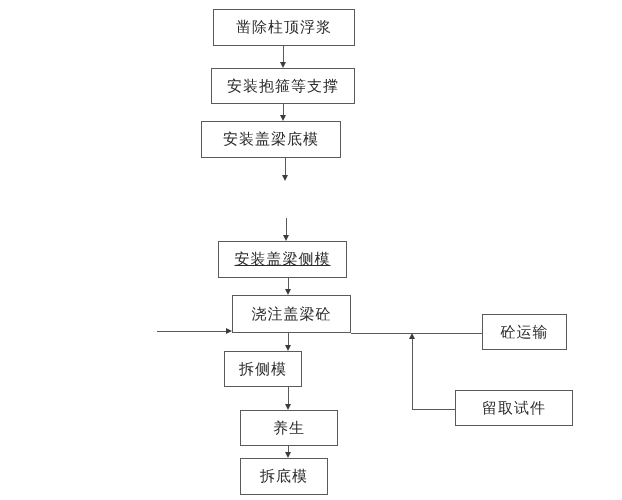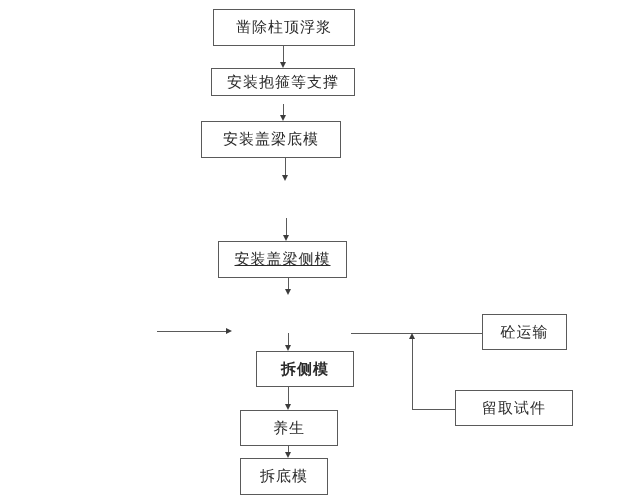--- a/index.html
+++ b/index.html
@@ -60,29 +60,30 @@
     border-left: 6px solid #3c3c3c;
   }
 </style>
 </head>
 <body>
 
 <div id="flowchart">
 
   <div class="node" style="left:213px; top:9px; width:142px; height:37px;">凿除柱顶浮浆</div>
 
-  <div class="node" style="left:211px; top:68px; width:144px; height:28px;">安装抱箍等支撑</div>
+  <div class="node" style="left:211px; top:68px; width:144px; height:36px;">安装抱箍等支撑</div>
 
   <div class="node" style="left:201px; top:121px; width:140px; height:37px;">安装盖梁底模</div>
 
 
   <div class="node" style="left:218px; top:241px; width:129px; height:37px;text-decoration:underline;">安装盖梁侧模</div>
 
+  <div class="node" style="left:232px; top:295px; width:119px; height:38px;">浇注盖梁砼</div>
 
-  <div class="node" style="left:256px; top:351px; width:98px; height:36px;font-weight:bold;">拆侧模</div>
+  <div class="node" style="left:224px; top:351px; width:78px; height:36px;">拆侧模</div>
 
   <div class="node" style="left:240px; top:458px; width:88px; height:37px;">拆底模</div>
 
   <div class="node" style="left:240px; top:410px; width:98px; height:36px;">养生</div>
 
 
   <div class="node" style="left:482px; top:314px; width:85px; height:36px;">砼运输</div>
 
   <div class="node" style="left:455px; top:390px; width:118px; height:36px;">留取试件</div>
 

